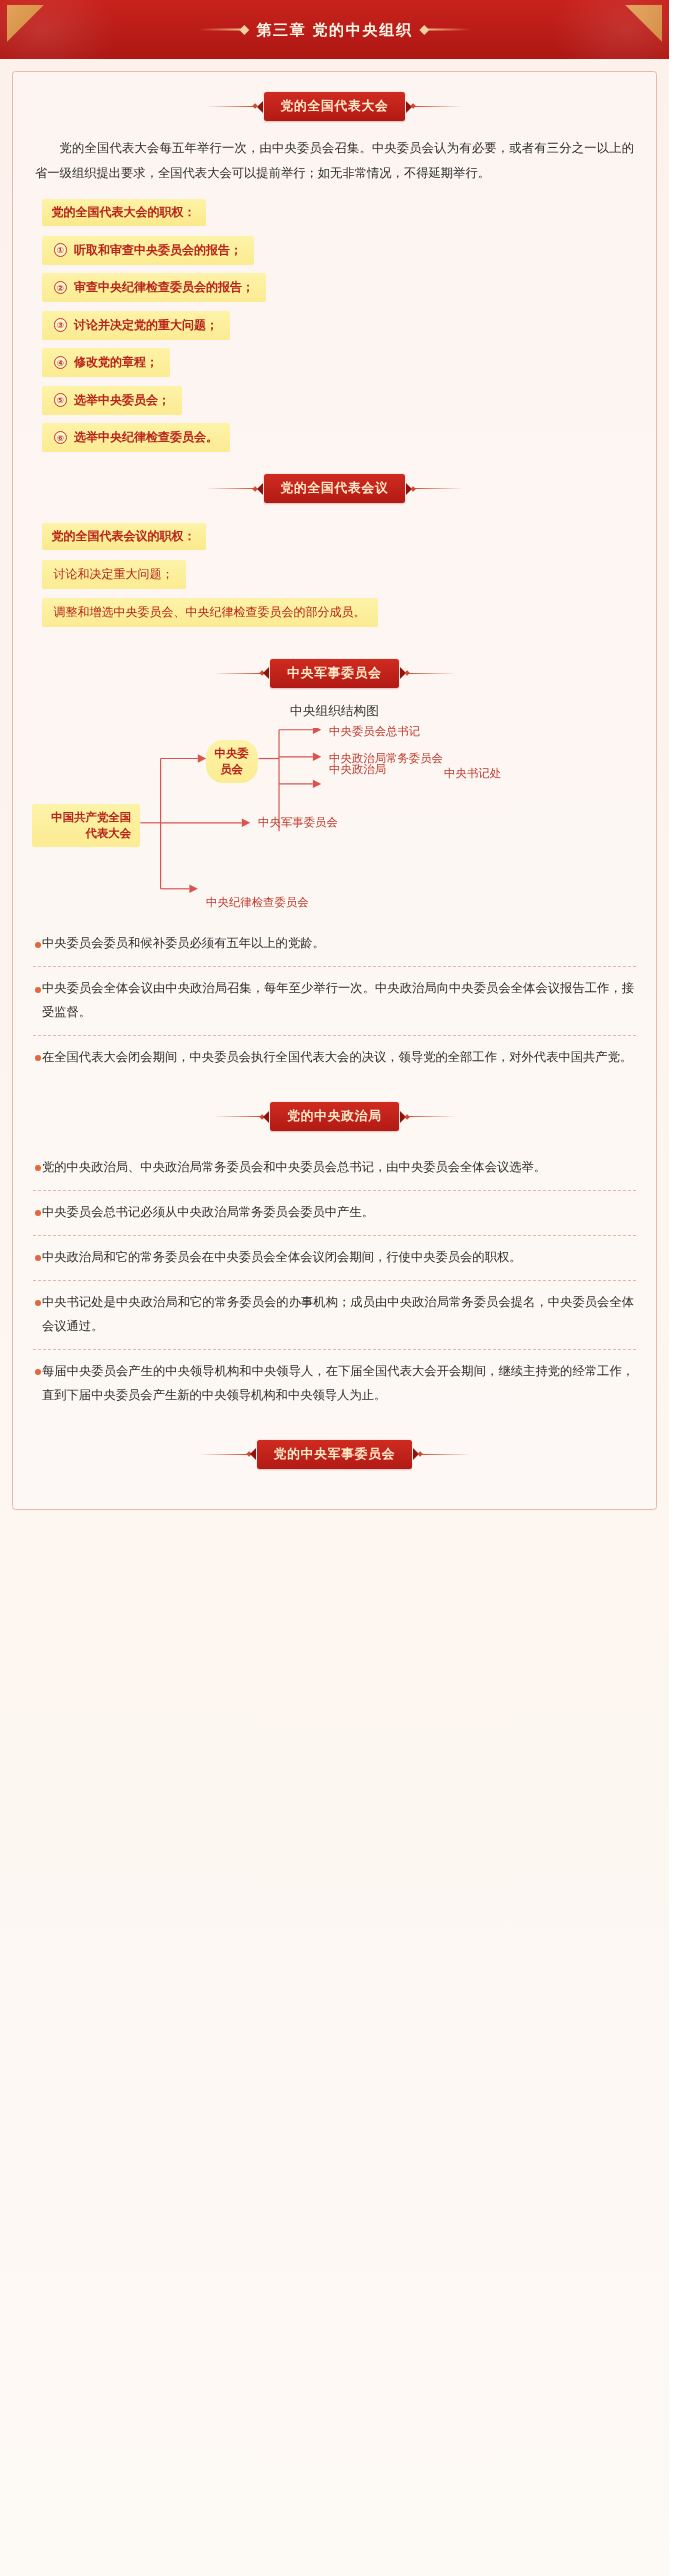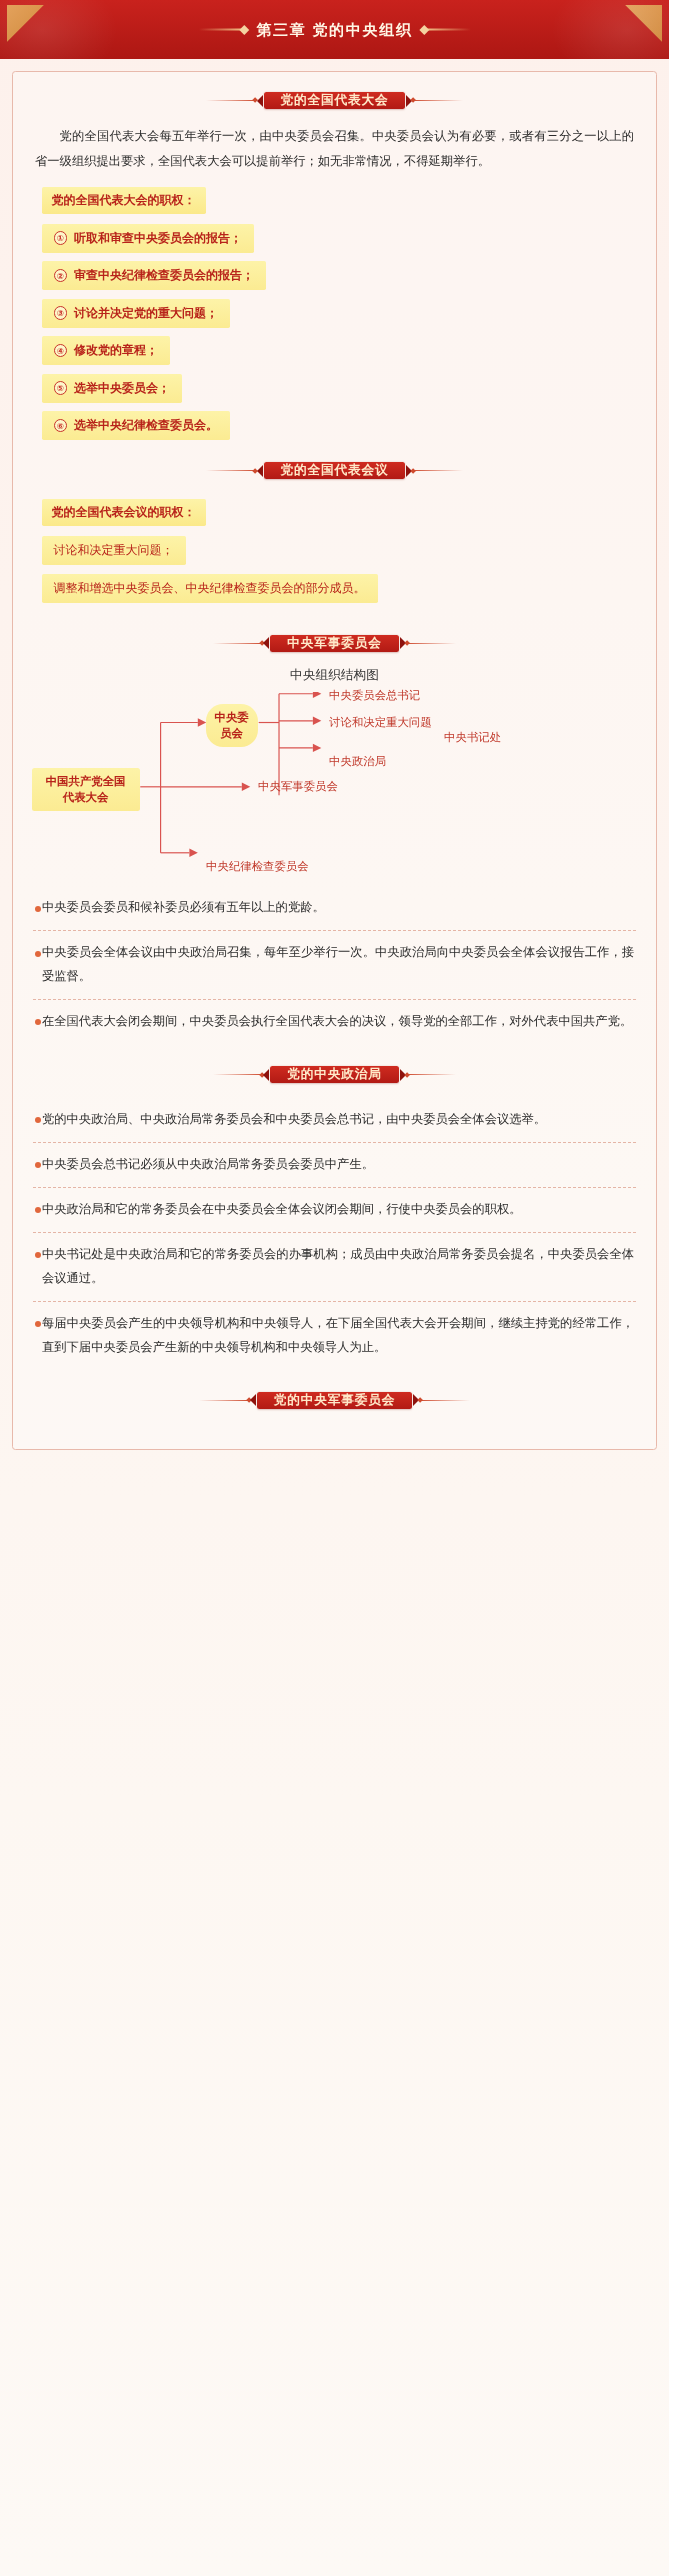--- a/index.html
+++ b/index.html
@@ -100,21 +100,21 @@
     position: absolute; top: -1.7px; right: -2.5px;
     width: 4.2px; height: 4.2px; background: #cf4b2e; transform: rotate(45deg);
   }
   .sh-line.r::after { right: auto; left: -2.5px; }
   .sh-label {
     background: linear-gradient(180deg, #cf2b20 0%, #b21a14 100%);
     color: #ffe9c9;
     font-size: 12.7px;
     font-weight: bold;
     letter-spacing: 0.8px;
-    padding: 0 17px;
+    padding: 6px 17px;
     border-radius: 2.5px;
     box-shadow: 0 0.8px 1.7px rgba(120,20,15,0.25);
     white-space: nowrap;
   }
   .sh-wrap { position: relative; }
   .sh-wrap::before, .sh-wrap::after {
     content: "";
     position: absolute;
     top: 50%;
     width: 0; height: 0;
@@ -349,31 +349,31 @@
         <g fill="#d9534f">
           <polygon points="196,31 206,36 196,41"></polygon>
           <polygon points="248,107 258,112 248,117"></polygon>
           <polygon points="186,185 196,190 186,195"></polygon>
           <polygon points="332,-3 342,2 332,7"></polygon>
           <polygon points="332,29 342,34 332,39"></polygon>
           <polygon points="332,61 342,66 332,71"></polygon>
         </g>
       </svg>
 
-      <div class="node yellow" style="left:0px; top:76px; width:108px; white-space:normal;">中国共产党全国代表大会</div>
+      <div class="node yellow" style="left:0px; top:76px; width:108px; white-space:normal;text-align:right;">中国共产党全国代表大会</div>
 
       <div class="node yellow" style="left:174px; top:12px; width:52px; white-space:normal;border-radius:17px;">中央委员会</div>
 
       <div class="node red" style="left:218px; top:81px;">中央军事委员会</div>
 
       <div class="node red" style="left:166px; top:161px;">中央纪律检查委员会</div>
 
       <div class="node red" style="left:289px; top:-10px;">中央委员会总书记</div>
-      <div class="node red" style="left:289px; top:17px;">讨论和决定重大问题</div>
-      <div class="node red" style="left:289px; top:56px;">中央政治局</div>
+      <div class="node red" style="left:289px; top:17px;">中央政治局常务委员会</div>
+      <div class="node red" style="left:289px; top:28px;">中央政治局</div>
       <div class="node red" style="left:404px; top:32px;">中央书记处</div>
     </div>
 
     <div class="bullet-block">
       <div class="bullet-row">
         <span class="bullet-dot"></span>
         <span class="bullet-text">中央委员会委员和候补委员必须有五年以上的党龄。</span>
       </div>
       <div class="bullet-row">
         <span class="bullet-dot"></span>

